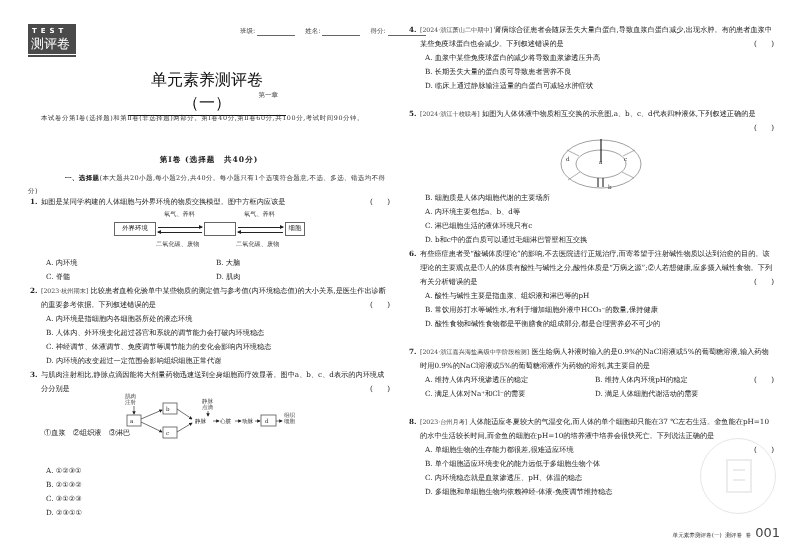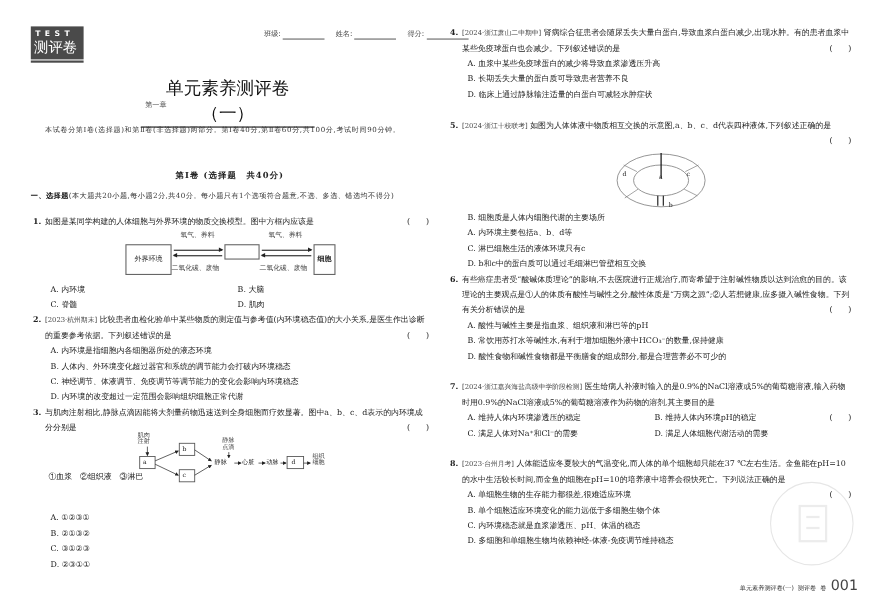--- a/index.html
+++ b/index.html
@@ -11,28 +11,28 @@
   .logo { left: 28px; top: 24px; width: 48px; height: 30px; background: #4a4a4a; color: #fff; }
   .logo .test { position: absolute; left: 4px; top: 2px; font-family: "DejaVu Sans", sans-serif; font-size: 7px; letter-spacing: 4px; font-weight: bold; }
   .logo .cn { position: absolute; left: 3px; top: 11px; font-family: "DejaVu Sans", sans-serif; font-size: 13px; letter-spacing: 0px; }
   .logo-line { left: 28px; top: 55px; width: 48px; height: 2px; background: #4a4a4a; }
 
   .header-fields { left: 240px; top: 27px; font-family: "DejaVu Sans", sans-serif; font-size: 6.5px; color: #444; display: flex; gap: 10px; }
   .header-fields .f { display: flex; align-items: flex-end; }
   .header-fields .blank { display: inline-block; width: 38px; border-bottom: 1px solid #666; height: 8px; margin-left: 2px; }
 
   .title { left: 128px; top: 68px; width: 158px; text-align: center; font-family: "DejaVu Sans", sans-serif; font-size: 16px; color: #111; border-bottom: 1.3px solid #111; padding-bottom: 1px; }
-  .subtitle { left: 132px; top: 91px; width: 158px; text-align: left; font-family: "DejaVu Sans", sans-serif; font-size: 6.5px; color: #444; }
+  .subtitle { left: 120px; top: 91px; width: 158px; text-align: right; font-family: "DejaVu Sans", sans-serif; font-size: 6.5px; color: #444; }
 
   .intro { left: 28px; top: 112px; width: 362px; font-size: 6.4px; color: #333; text-indent: 13px; letter-spacing: 0.6px; line-height: 1.9; }
 
   .section-title { left: 28px; top: 154px; width: 362px; text-align: center; font-weight: bold; font-size: 7.6px; letter-spacing: 1px; }
 
   .instr { left: 28px; top: 172px; width: 362px; font-size: 6.5px; color: #333; letter-spacing: 0.4px; line-height: 1.95; }
-  .instr b { font-weight: bold; color: #111; }
+  .instr b { font-weight: bold; color: #111; margin-left: 37px; }
 
   .q { width: 360px; }
   .q .stem { display: flex; }
   .q .num { width: 11px; flex: 0 0 11px; font-weight: bold; }
   .q .text { flex: 1; }
   .q .paren { position: absolute; right: 0; }
   .opt { padding-left: 16px; line-height: 1.95; }
   .opts2 { display: flex; padding-left: 16px; line-height: 1.95; }
   .opts2 span { width: 170px; }
   .src { font-size: 6.2px; color: #444; }
@@ -90,23 +90,23 @@
 </div>
 
 <div class="abs q" style="left:30px; top:197px;">
   <div class="stem">
       <span class="num">1.</span>
       <span class="text">如图是某同学构建的人体细胞与外界环境的物质交换模型。图中方框内应该是</span>
     </div>
   <span class="paren" style="top:0;">(　　)</span>
 </div>
 <div class="abs d1">
-  <div class="box" style="left:4px; top:12px; width:42px; height:28px;">外界环境</div>
+  <div class="box" style="left:4px; top:12px; width:42px; height:14px;">外界环境</div>
   <div class="box" style="left:94px; top:12px; width:32px; height:14px;"></div>
-  <div class="box" style="left:175px; top:12px; width:20px; height:28px;font-weight:bold;">细胞</div>
+  <div class="box" style="left:175px; top:12px; width:20px; height:14px;">细胞</div>
   <span class="lbl" style="left:54px; top:0px;">氧气、养料</span>
   <span class="lbl" style="left:134px; top:0px;">氧气、养料</span>
   <div class="arrow r" style="left:48px; top:17px; width:44px;"></div>
   <div class="arrow l" style="left:48px; top:22px; width:44px;"></div>
   <div class="arrow r" style="left:128px; top:17px; width:45px;"></div>
   <div class="arrow l" style="left:128px; top:22px; width:45px;"></div>
   <span class="lbl" style="left:46px; top:30px;">二氧化碳、废物</span>
   <span class="lbl" style="left:126px; top:30px;">二氧化碳、废物</span>
 </div>
 <div class="abs opts2" style="left:30px; top:256px; width:360px;">

